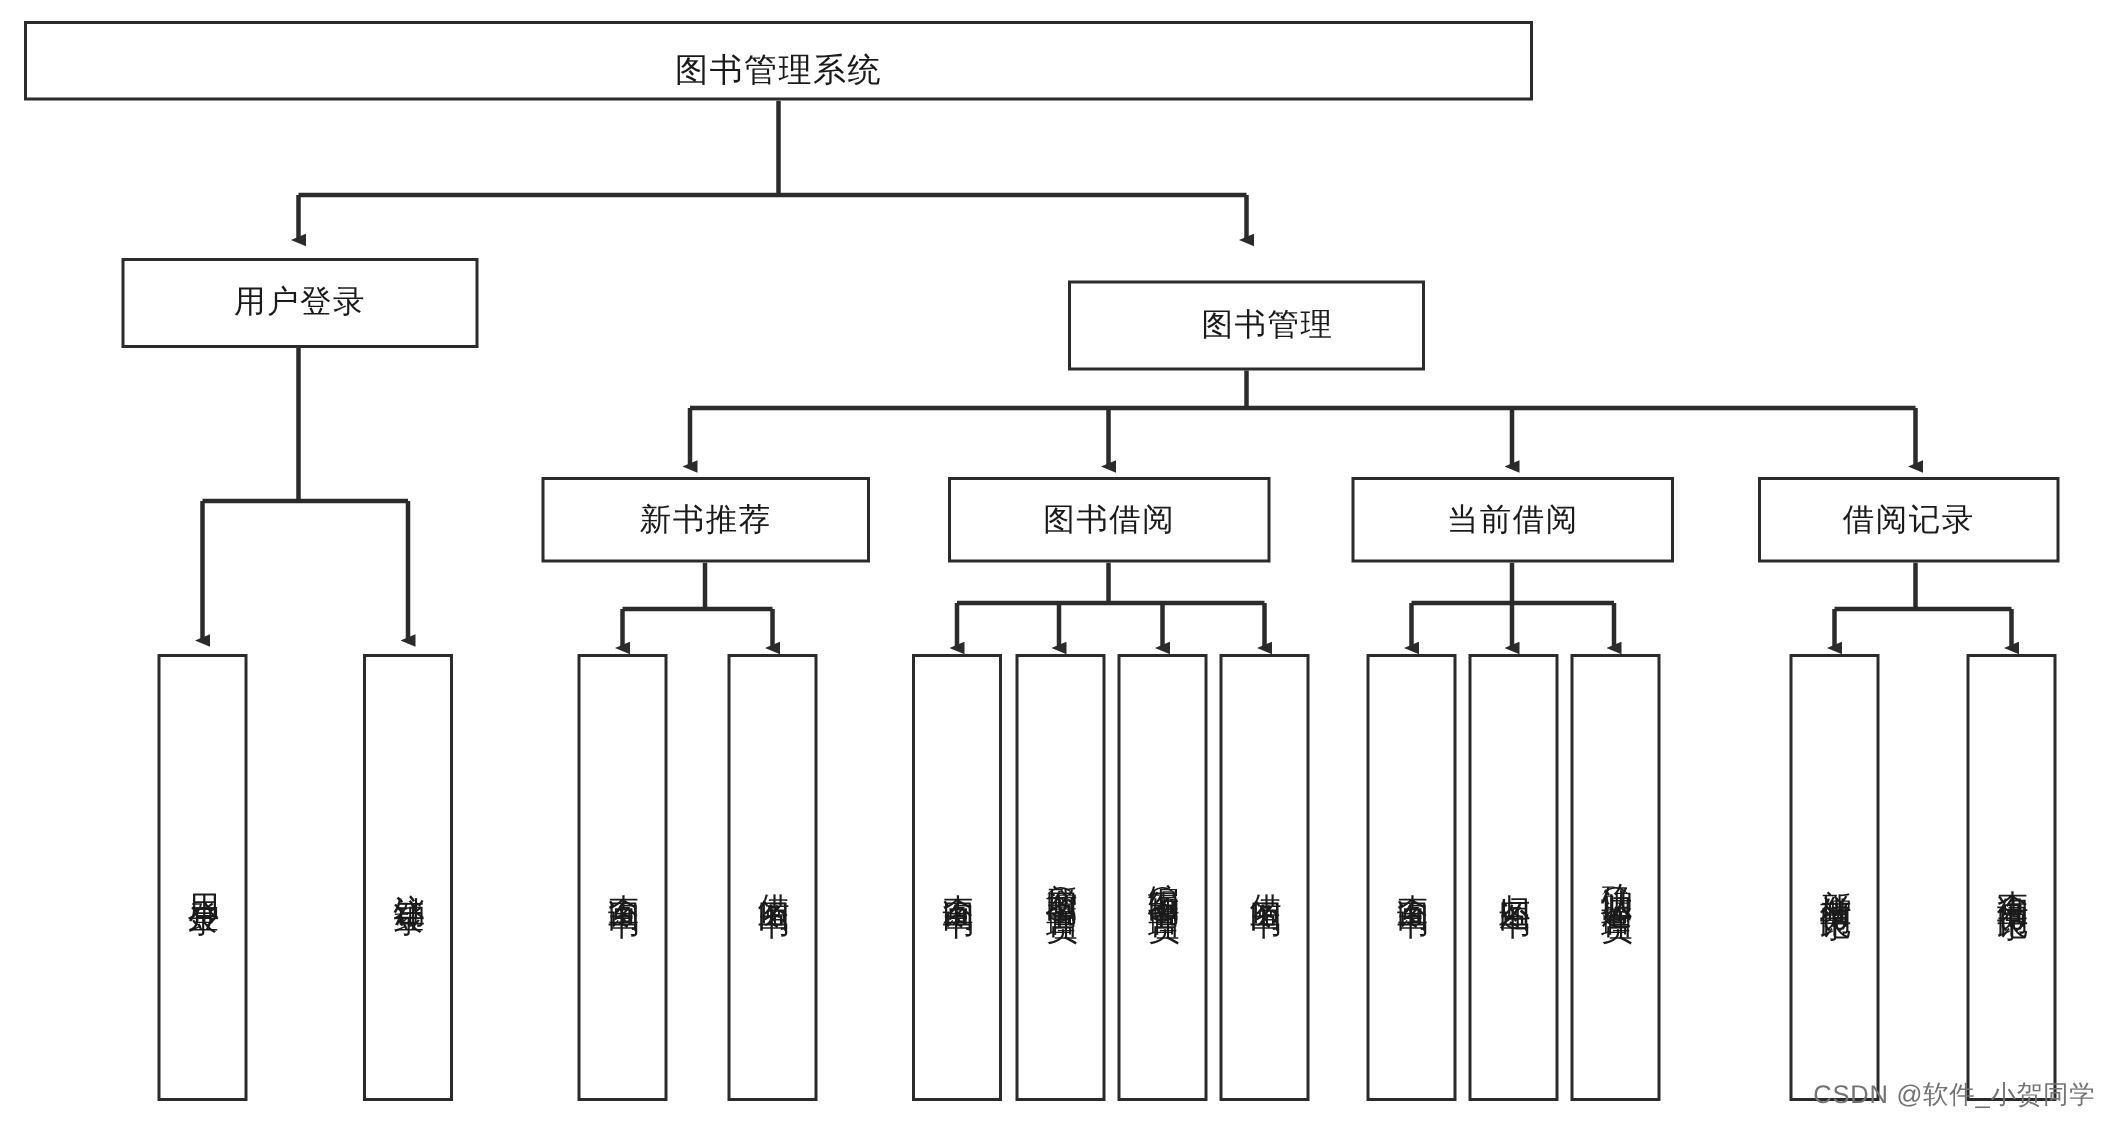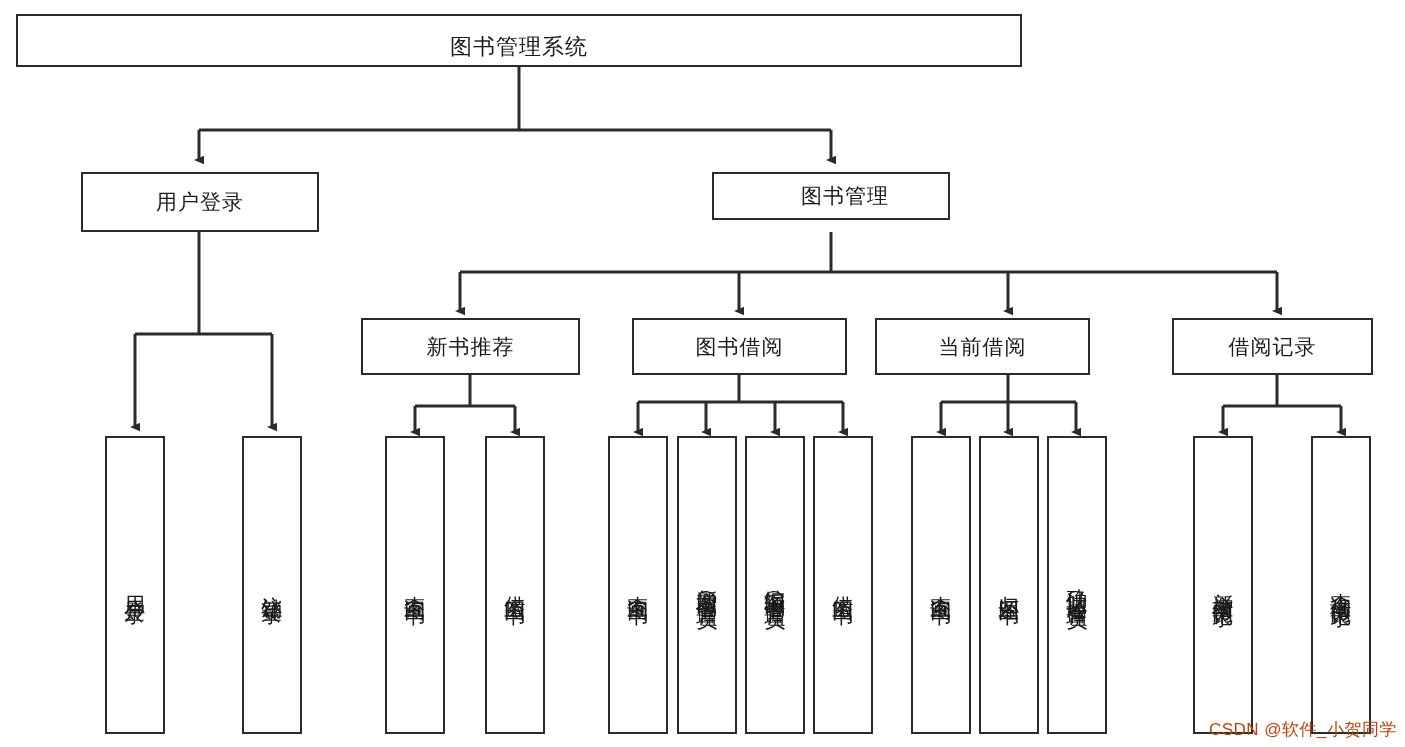--- a/index.html
+++ b/index.html
@@ -53,21 +53,21 @@
     line-height: 1.32;
     letter-spacing: 3px;
     white-space: nowrap;
     display: block;
   }
   .watermark {
     position: absolute;
     right: 8px;
     bottom: 6px;
     font-size: 17px;
-    color: #c2410c;
+    color: #737373;
     white-space: nowrap;
     letter-spacing: 0.5px;
   }
 </style>
 </head>
 <body>
 
 <div id="canvas">
 
   <svg class="connectors" viewBox="0 0 1405 747" xmlns="http://www.w3.org/2000/svg">
@@ -120,31 +120,31 @@
     </g>
   </svg>
 
   <div class="node root" style="left:16px; top:14px; width:1006px; height:53px;">
     <span class="label">图书管理系统</span>
   </div>
 
   <div class="node" style="left:81px; top:172px; width:238px; height:60px;">
     <span class="label">用户登录</span>
   </div>
-  <div class="node" style="left:712px; top:172px; width:238px; height:48px;padding-left:28px;">
+  <div class="node" style="left:712px; top:187px; width:238px; height:60px;padding-left:28px;">
     <span class="label">图书管理</span>
   </div>
 
   <div class="node" style="left:632px; top:318px; width:215px; height:57px;">
     <span class="label">图书借阅</span>
   </div>
   <div class="node" style="left:361px; top:318px; width:219px; height:57px;">
     <span class="label">新书推荐</span>
   </div>
-  <div class="node" style="left:875px; top:318px; width:215px; height:57px;">
+  <div class="node" style="left:901px; top:318px; width:215px; height:57px;">
     <span class="label">当前借阅</span>
   </div>
   <div class="node" style="left:1172px; top:318px; width:201px; height:57px;">
     <span class="label">借阅记录</span>
   </div>
 
   <div class="node vertical" style="left:105px; top:436px; width:60px; height:298px;">
     <span class="label">用户登录</span>
   </div>
   <div class="node vertical" style="left:242px; top:436px; width:60px; height:298px;">

